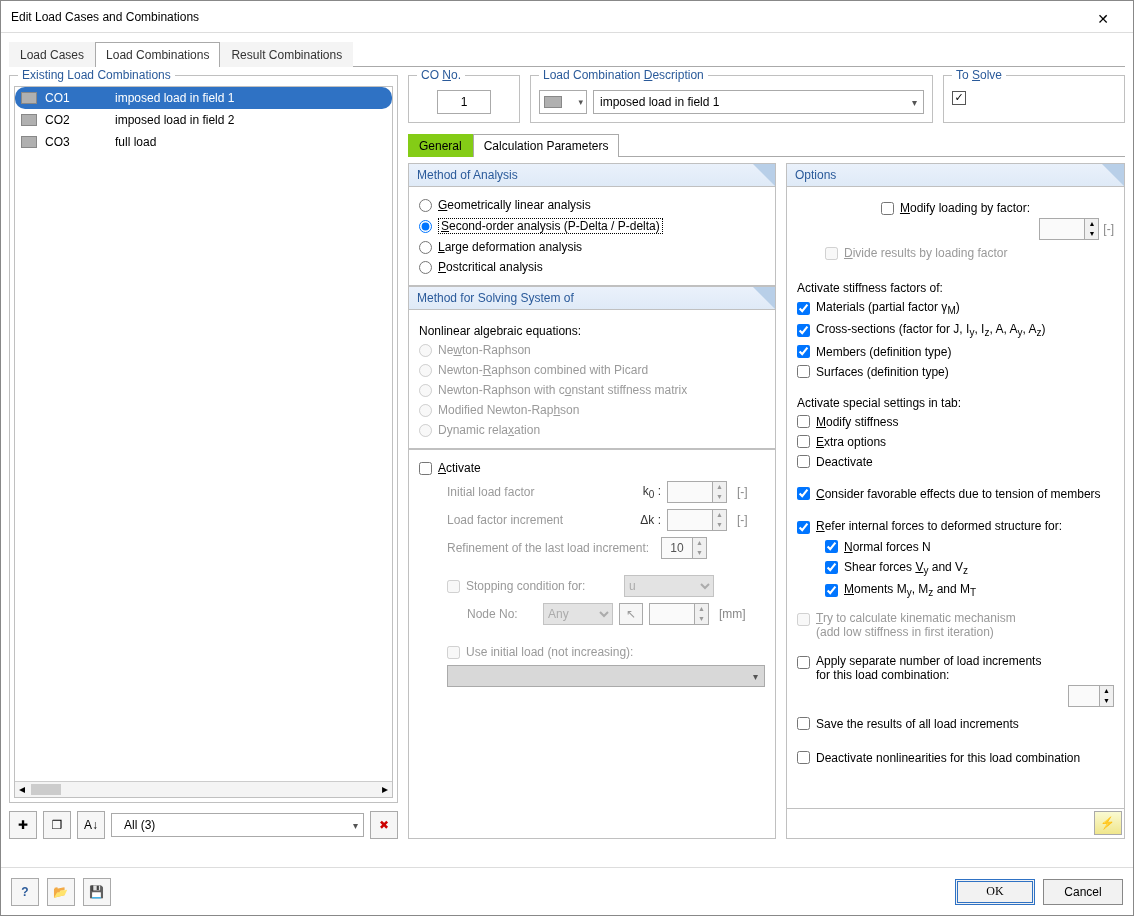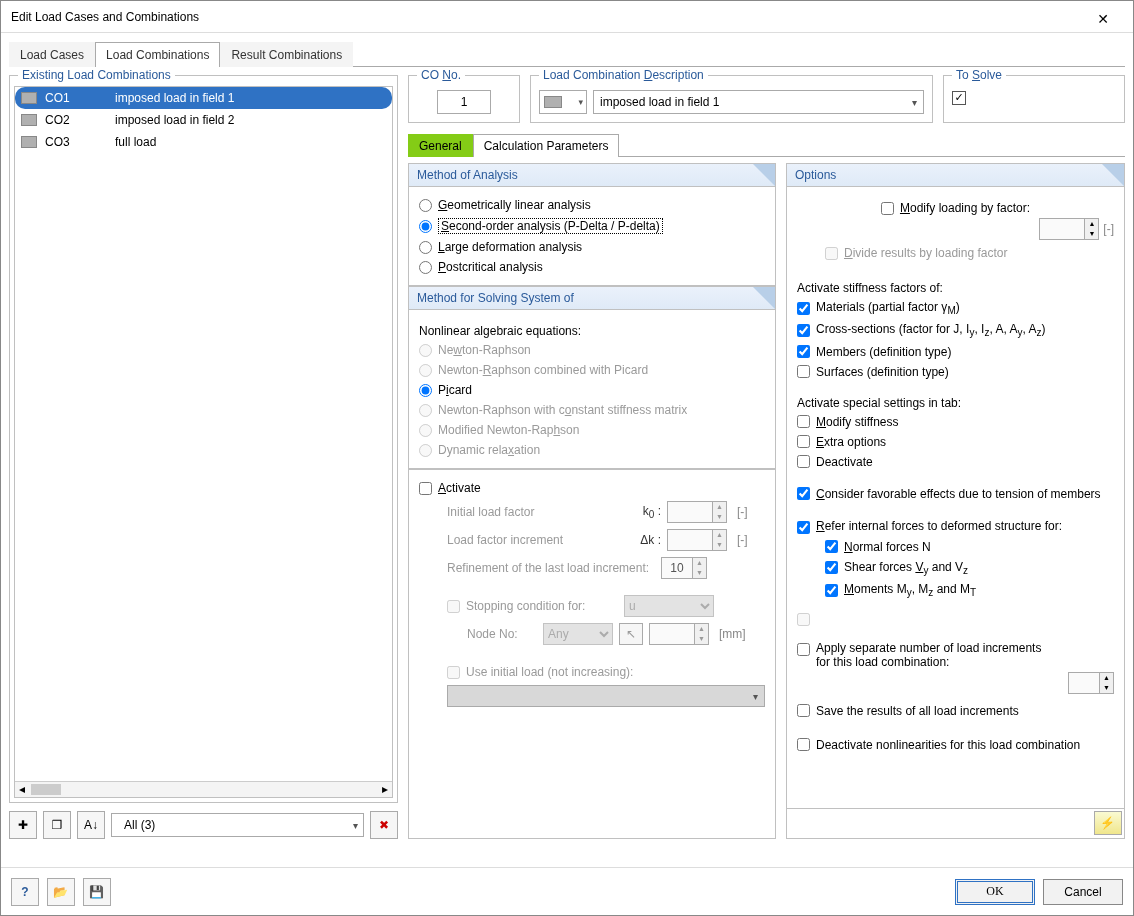--- a/index.html
+++ b/index.html
@@ -194,24 +194,20 @@
           <div class="section-body">
             <div class="grp-label">Nonlinear algebraic equations:</div>
             <div class="radio-row disabled">
                 <input type="radio" name="sv" disabled="" style="">
                 <label>Ne<u>w</u>ton-Raphson</label>
               </div>
             <div class="radio-row disabled">
                 <input type="radio" name="sv" disabled="" style="">
                 <label>Newton-<u>R</u>aphson combined with Picard</label>
               </div>
-            <div class="radio-row">
-                <input type="radio" name="sv" checked="" style="">
-                <label>P<u>i</u>card</label>
-              </div>
             <div class="radio-row disabled">
                 <input type="radio" name="sv" disabled="" style="">
                 <label>Newton-Raphson with c<u>o</u>nstant stiffness matrix</label>
               </div>
             <div class="radio-row disabled">
                 <input type="radio" name="sv" disabled="" style="">
                 <label>Modified Newton-Rap<u>h</u>son</label>
               </div>
             <div class="radio-row disabled">
                 <input type="radio" name="sv" disabled="" style="">
@@ -371,20 +367,21 @@
                   <label>Shear forces <u>V</u><span class="sub">y</span> and V<span class="sub">z</span></label>
                 </div>
               <div class="chk-row">
                   <input type="checkbox" checked="" style="">
                   <label><u>M</u>oments M<span class="sub">y</span>, M<span class="sub">z</span> and M<span class="sub">T</span></label>
                 </div>
             </div>
 
             <div class="chk-row disabled" style="margin-top:6px;align-items:flex-start;">
                 <input type="checkbox" disabled="" style="margin-top: 2px;">
+                <label><u>T</u>ry to calculate kinematic mechanism<br>(add low stiffness in first iteration)</label>
               </div>
 
             <div class="form-row" style="margin-top:6px;align-items:flex-start;">
               <div class="chk-row" style="align-items:flex-start;">
                   <input type="checkbox" style="margin-top: 2px;">
                   <label>Apply separate number of load increments<br>for this load combination:</label>
                 </div>
               <div style="margin-left:auto;"><span class="spinner">
                     <input disabled="" style="width: 30px;">
                     <span class="btns">

